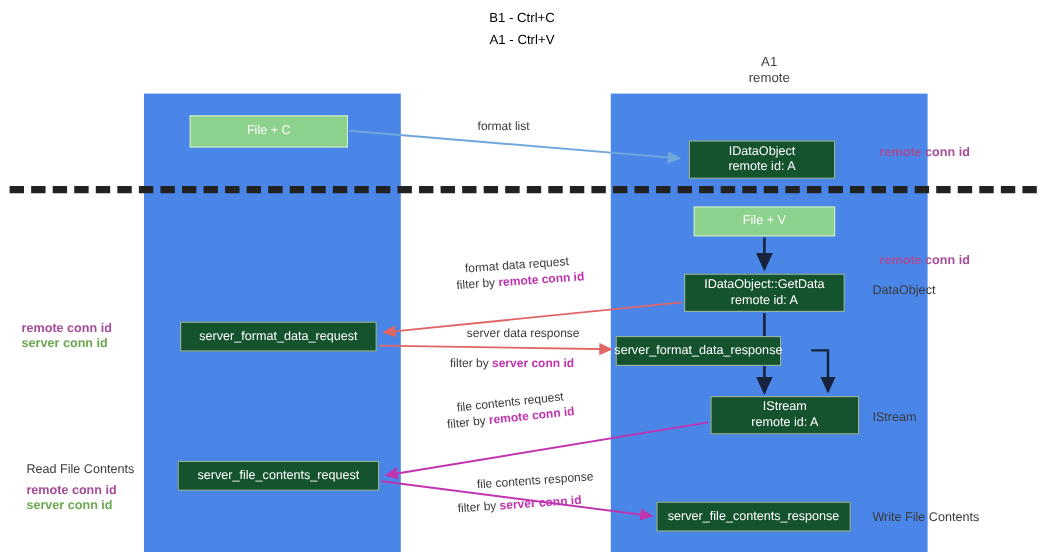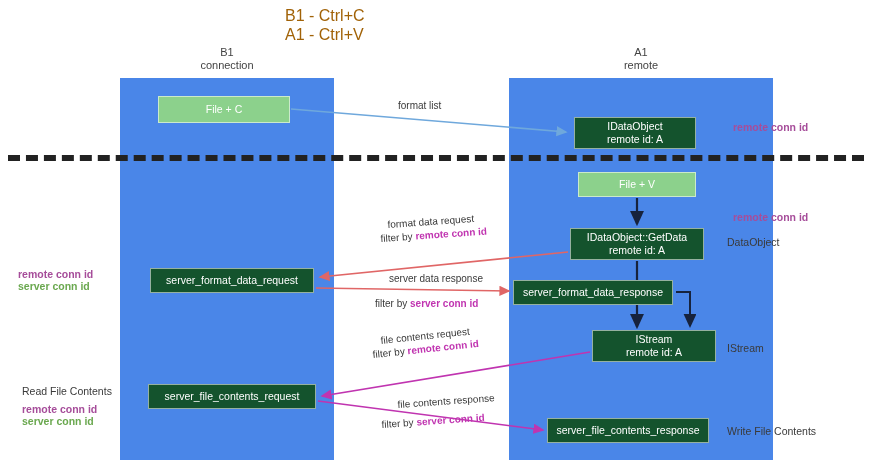--- a/index.html
+++ b/index.html
@@ -22,23 +22,23 @@
   .lane {
     position: absolute;
     background: #4a86e8;
   }
   .lane-b1 { left: 120px; top: 78px; width: 214px; height: 382px; }
   .lane-a1 { left: 509px; top: 78px; width: 264px; height: 382px; }
 
   
   .title {
     position: absolute;
-    text-align: left;
-    color: #a16207;
-    font-size: 16px;
+    text-align: center;
+    color: #000000;
+    font-size: 11px;
     line-height: 19px;
     white-space: pre;
   }
   .title-main { left: 285px; top: 6px; width: 300px; }
 
   .lane-head {
     position: absolute;
     text-align: center;
     color: #434343;
     font-size: 11px;
@@ -66,21 +66,21 @@
   .box.green { background: #8cd18c; }
   .box.orange { background: #fbb котор; }
   .box.orange { background: #14532d; }
 
   
   .b-ctrlc   { left: 158px; top: 96px;  width: 132px; height: 27px; }
   .b-ctrlv   { left: 578px; top: 172px; width: 118px; height: 25px; }
   .b-idobj   { left: 574px; top: 117px; width: 122px; height: 32px; }
   .b-getdata { left: 570px; top: 228px; width: 134px; height: 32px; }
   .b-sfdreq  { left: 150px; top: 268px; width: 164px; height: 25px; }
-  .b-sfdresp { left: 513px; top: 280px; width: 160px; height: 25px; }
+  .b-sfdresp { left: 513px; top: 280px; width: 138px; height: 25px; }
   .b-istream { left: 592px; top: 330px; width: 124px; height: 32px; }
   .b-sfcreq  { left: 148px; top: 384px; width: 168px; height: 25px; }
   .b-sfcresp { left: 547px; top: 418px; width: 162px; height: 25px; }
 
   
   .anno {
     position: absolute;
     font-size: 10.5px;
     line-height: 13px;
     white-space: pre;
@@ -147,22 +147,20 @@
 </head>
 <body>
 
 <div id="canvas">
 
   <div class="lane lane-b1"></div>
   <div class="lane lane-a1"></div>
 
   <div class="title title-main">B1 - Ctrl+C
 A1 - Ctrl+V</div>
-  <div class="lane-head head-b1">B1
-connection</div>
   <div class="lane-head head-a1">A1
 remote</div>
 
   <svg class="overlay" viewBox="0 0 871 467">
     <defs>
       <marker id="ah-blue" markerWidth="7" markerHeight="7" refX="6" refY="3.2" orient="auto">
         <path d="M0,0 L7,3.2 L0,6.4 z" fill="#6fa8dc"></path>
       </marker>
       <marker id="ah-red" markerWidth="7" markerHeight="7" refX="6" refY="3.2" orient="auto">
         <path d="M0,0 L7,3.2 L0,6.4 z" fill="#e06666"></path>

